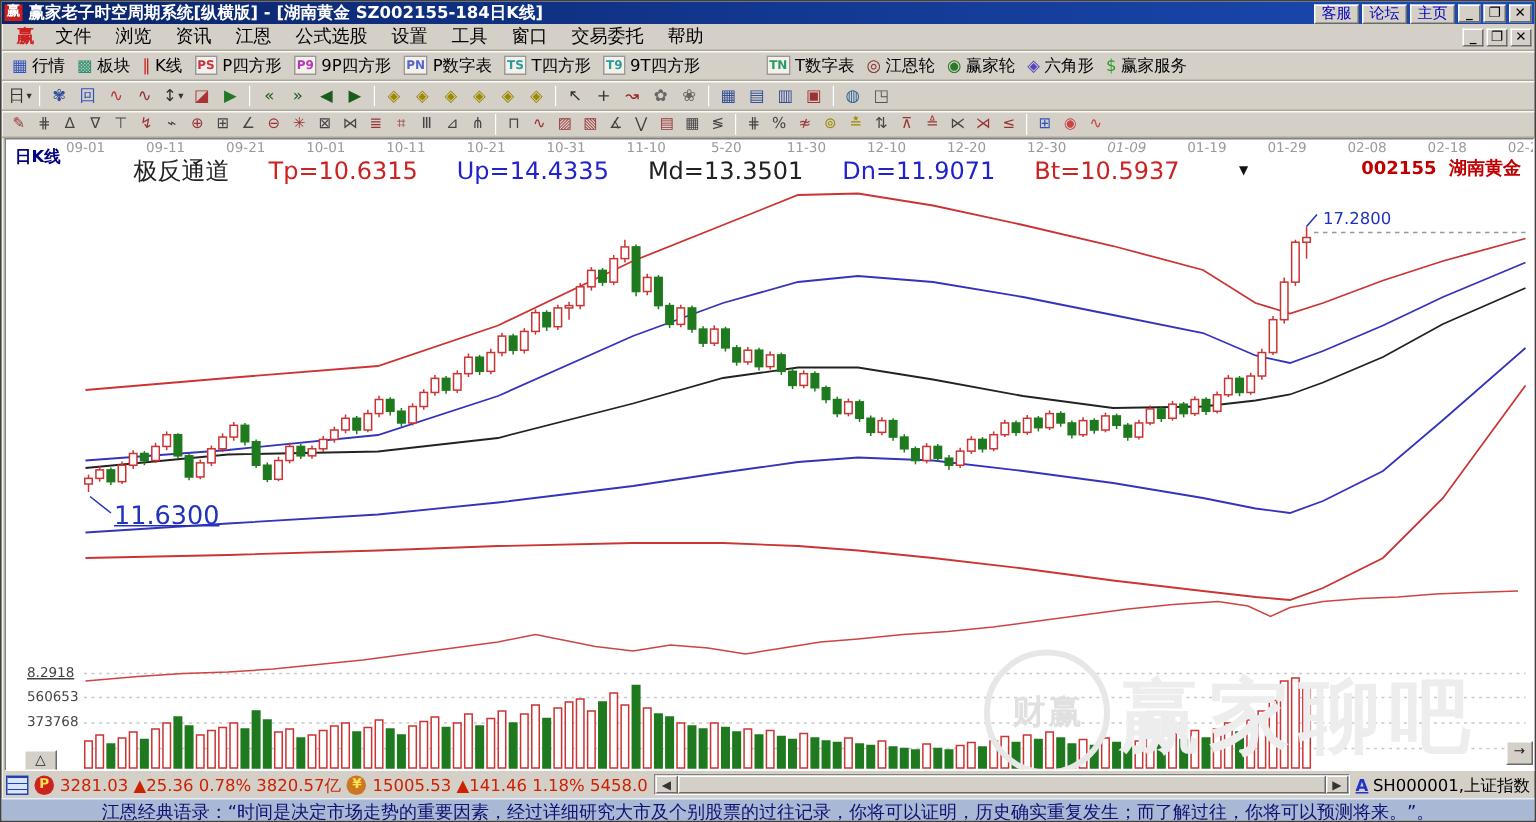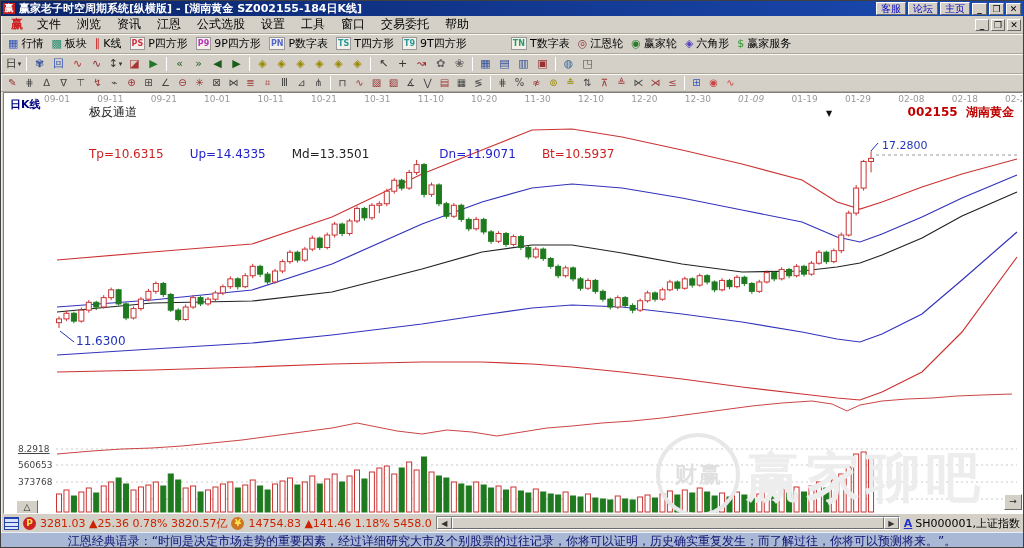--- a/index.html
+++ b/index.html
@@ -39,25 +39,25 @@
     font-size:11px;line-height:14px;color:#444;flex:none;}
   .ibtn .drop{font-size:7px;color:#333;margin-left:1px;}
   .ibtn3{width:17px;height:14px;font-size:10px;}
   
   .chart{position:absolute;top:91px;left:2px;width:1020px;height:422px;background:#fff;
     border:1px solid;border-color:#808080 #fff #fff #808080;overflow:hidden;}
   .chart svg{position:absolute;top:0;left:0;}
   .dates{position:absolute;top:1px;left:0;right:0;height:9px;font-size:9px;color:#999;}
   .dates span{position:absolute;transform:translateX(-50%);white-space:nowrap;}
   .panel-label{position:absolute;top:4px;left:6px;font-size:11px;font-weight:bold;color:#000080;}
-  .legend{position:absolute;top:11px;left:85px;font-size:12px;display:flex;gap:26px;white-space:nowrap;flex-direction:column;}
+  .legend{position:absolute;top:11px;left:85px;font-size:16px;display:flex;gap:26px;white-space:nowrap;}
   .stock-id{position:absolute;top:11px;right:8px;font-size:12px;font-weight:bold;color:#c00000;}
   .marker-down{position:absolute;top:16px;left:822px;font-size:8px;color:#111;}
   .hi-label{position:absolute;top:46px;left:878px;font-size:11px;color:#2233bb;}
-  .lo-label{position:absolute;top:241px;left:72px;font-size:12px;color:#2233bb;}
+  .lo-label{position:absolute;top:241px;left:72px;font-size:17px;color:#2233bb;text-decoration:underline;}
   .vol-axis{position:absolute;font-size:9px;color:#444;right:auto;}
   .wm-line{position:absolute;top:316px;left:600px;width:360px;text-align:center;
     font-size:21px;font-weight:bold;color:#d7d7d7;letter-spacing:2px;white-space:nowrap;}
   .wm-big{position:absolute;top:349px;left:742px;font-size:54px;font-weight:bold;color:#ededed;
     letter-spacing:6px;white-space:nowrap;}
   .wm-logo{position:absolute;top:340px;left:652px;width:84px;height:84px;border:4px solid #e7e7e7;
     border-radius:50%;display:flex;align-items:center;justify-content:center;gap:2px;
     font-size:22px;font-weight:bold;color:#e0e0e0;}
   .corner-btn{position:absolute;background:#d4d0c8;border:1px solid;border-color:#fff #6a6a6a #6a6a6a #fff;
     font-size:9px;line-height:12px;text-align:center;color:#222;}
@@ -755,41 +755,41 @@
 
     <div class="dates" id="date-axis">
         <span style="left: 53px;">09-01</span>
         <span style="left: 106.4px;">09-11</span>
         <span style="left: 159.8px;">09-21</span>
         <span style="left: 213.2px;">10-01</span>
         <span style="left: 266.6px;">10-11</span>
         <span style="left: 320px;">10-21</span>
         <span style="left: 373.4px;">10-31</span>
         <span style="left: 426.8px;">11-10</span>
-        <span style="left: 480.2px;">10-20</span>
+        <span style="left: 480.2px;">5-20</span>
         <span style="left: 533.6px;">11-30</span>
         <span style="left: 587px;">12-10</span>
         <span style="left: 640.4px;">12-20</span>
         <span style="left: 693.8px;">12-30</span>
         <span style="left: 747.2px; font-style: italic;">01-09</span>
         <span style="left: 800.6px;">01-19</span>
         <span style="left: 854px;">01-29</span>
         <span style="left: 907.4px;">02-08</span>
         <span style="left: 960.8px;">02-18</span>
         <span style="left: 1014.2px;">02-28</span>
       </div>
     <div class="panel-label">日K线</div>
 
     <div class="legend">
       <span style="color:#222">极反通道</span>
       <span id="legend-vals" style="display:flex;gap:26px">
           <span style="color: rgb(204, 34, 34);">Tp=10.6315</span>
           <span style="color: rgb(34, 34, 204);">Up=14.4335</span>
           <span style="color: rgb(34, 34, 34);">Md=13.3501</span>
-          <span style="color: rgb(34, 34, 204); margin-left: 44px;">Dn=11.9071</span>
+          <span style="color: rgb(34, 34, 204);">Dn=11.9071</span>
           <span style="color: rgb(204, 34, 34);">Bt=10.5937</span>
         </span>
     </div>
 
     <div class="stock-id">
       <span>002155</span>&nbsp;&nbsp;<span>湖南黄金</span>
     </div>
 
     <div class="marker-down">▼</div>
     <div class="hi-label">17.2800</div>
@@ -816,21 +816,21 @@
     <div class="st-ico grid-ico"></div>
     <div class="coin" style="background:#cc2222">P</div>
     <div class="idx">
       <span>3281.03</span>
       <span>▲25.36</span>
       <span>0.78%</span>
       <span>3820.57亿</span>
     </div>
     <div class="coin" style="background:#cc7722">¥</div>
     <div class="idx">
-      <span>14754.83</span>
+      <span>15005.53</span>
       <span>▲141.46</span>
       <span>1.18%</span>
       <span>5458.0</span>
     </div>
     <div class="hscroll">
       <div class="harrow">◀</div>
       <div class="hthumb"></div>
       <div class="harrow">▶</div>
     </div>
     <div class="st-right">

